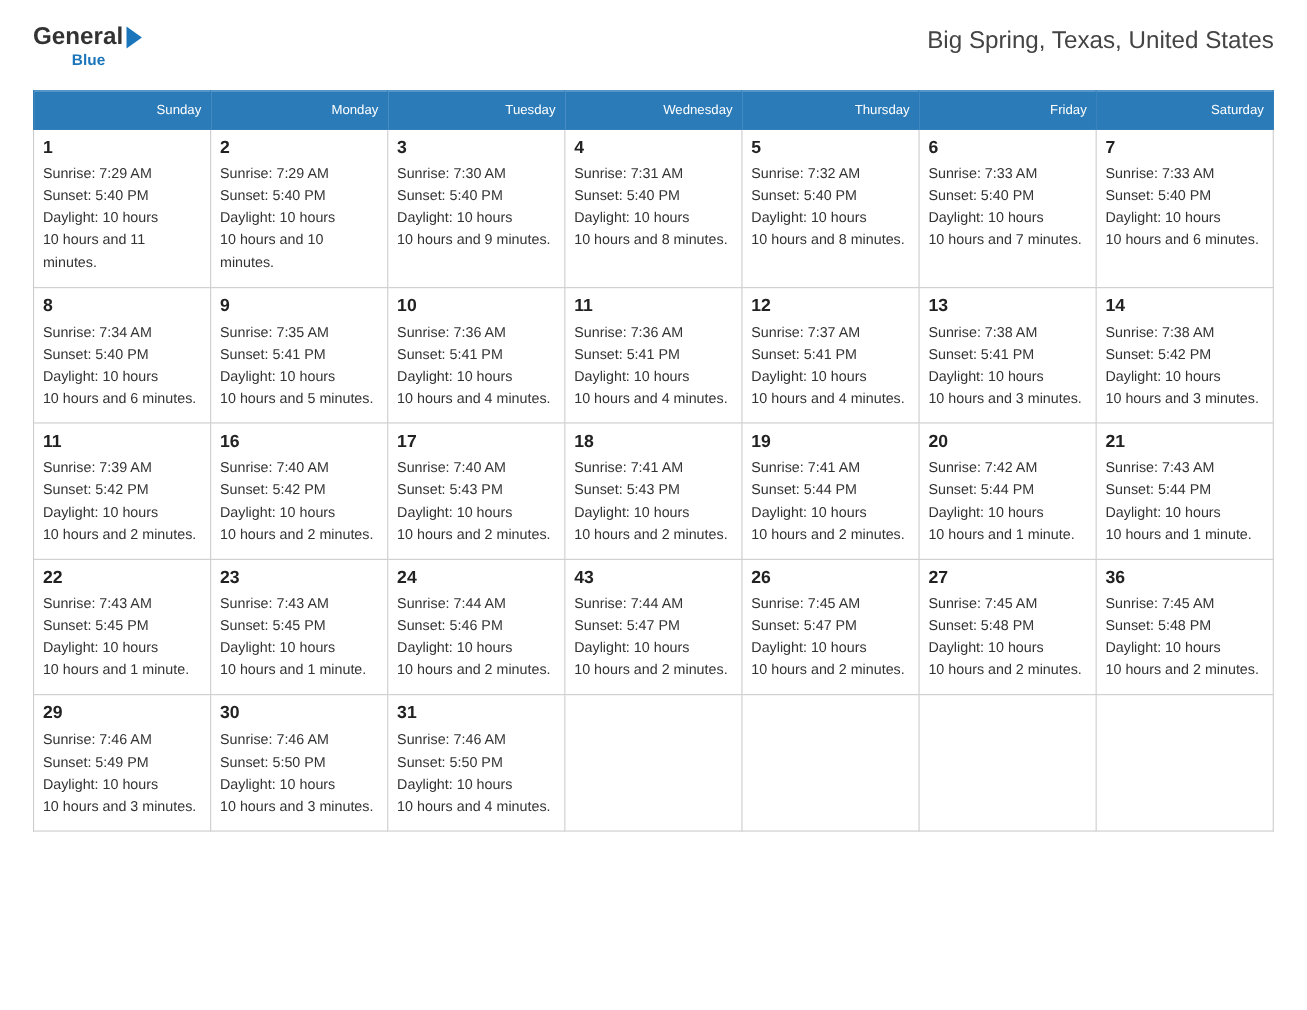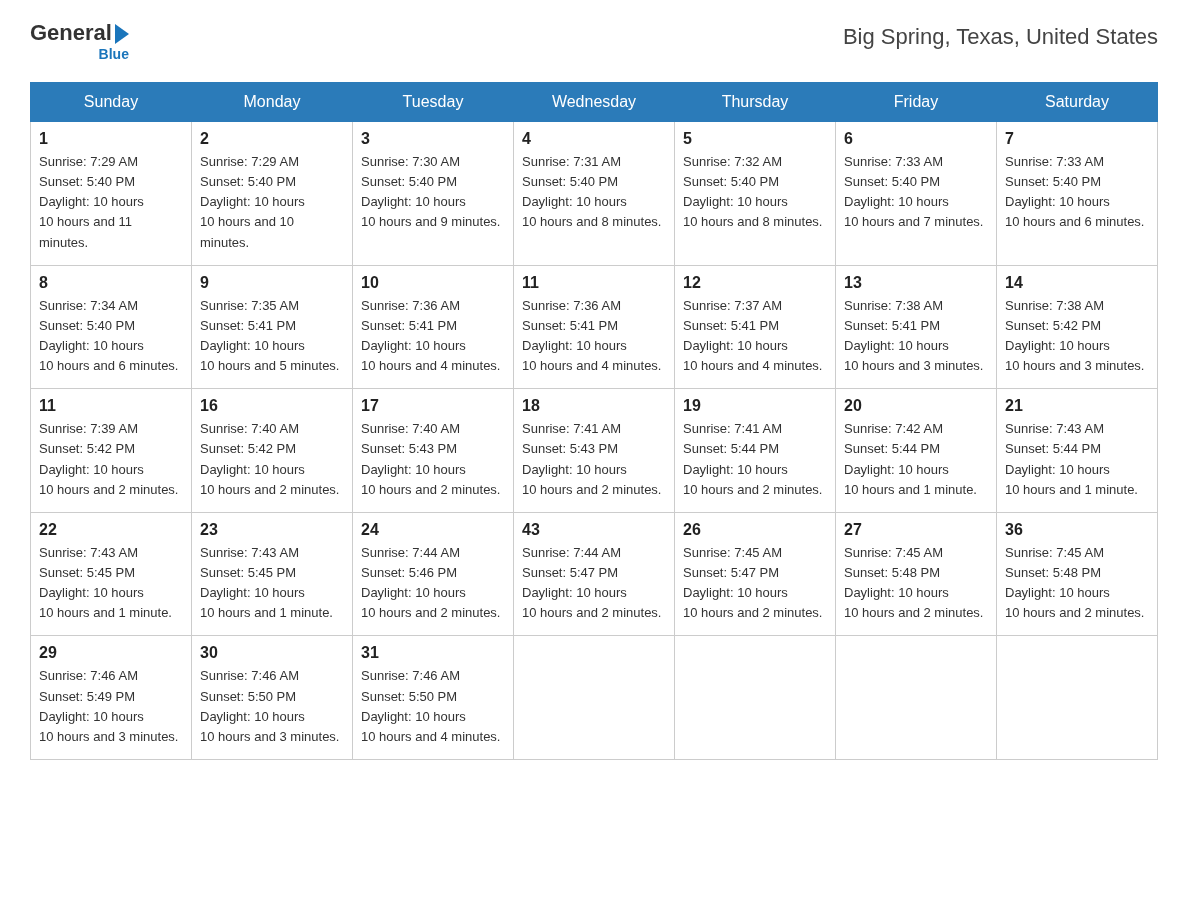--- a/index.html
+++ b/index.html
@@ -38,24 +38,24 @@
 
     .calendar-table {
       width: 100%;
       border-collapse: collapse;
       table-layout: fixed;
     }
 
     .calendar-table th {
       background-color: #2b7bb9;
       color: #fff;
-      font-size: 16px;
+      font-size: 12px;
       font-weight: normal;
       padding: 10px 8px;
-      text-align: center;
+      text-align: right;
       border: 1px solid #2b7bb9;
     }
 
     .calendar-table td {
       vertical-align: top;
       padding: 8px 8px 12px 8px;
       border: 1px solid #ccc;
       font-size: 13px;
       color: #333;
       height: 110px;
@@ -79,21 +79,21 @@
       background: #fff;
     }
 
     tr:last-child td {
       height: 110px;
     }
 
     .logo-wrapper {
       display: flex;
       flex-direction: column;
-      align-items: flex-end;
+      align-items: center;
     }
 
     .logo-line1 {
       display: flex;
       align-items: center;
     }
 
     .logo-triangle {
       display: inline-block;
       width: 0;

